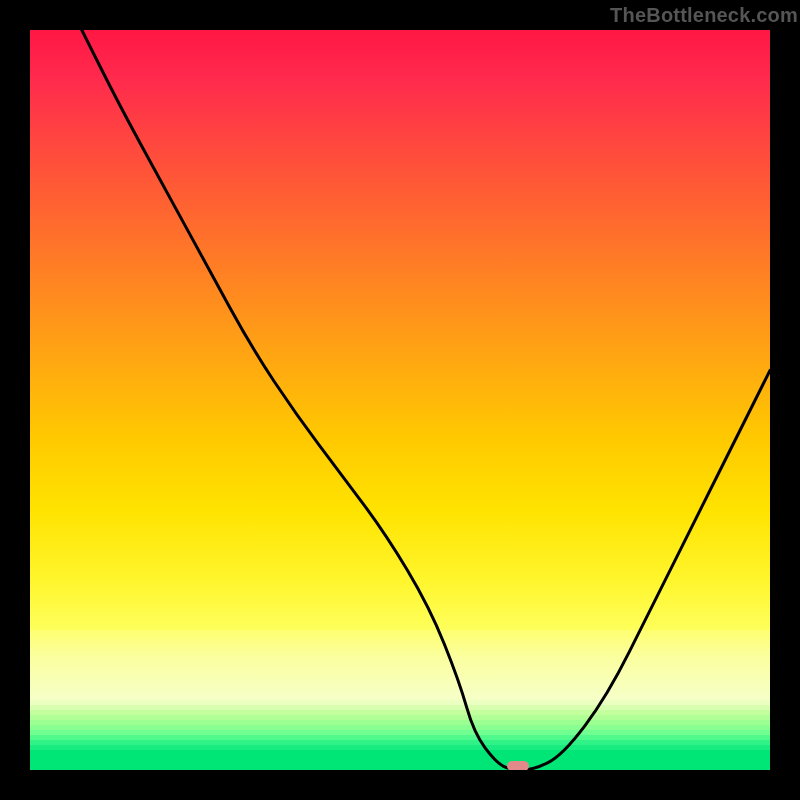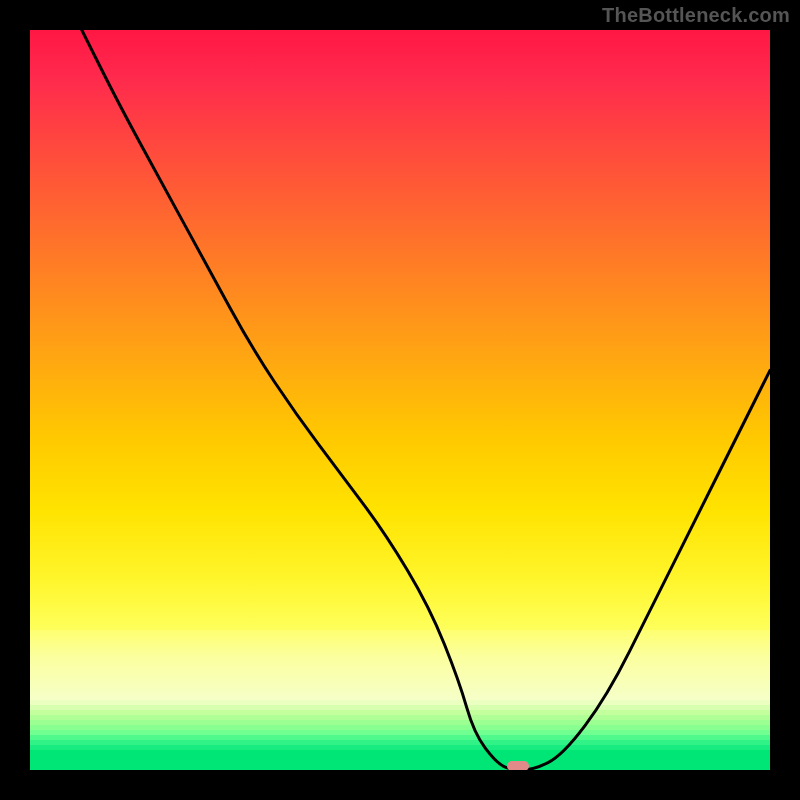--- a/index.html
+++ b/index.html
@@ -12,21 +12,21 @@
   }
   .frame {
     position: relative;
     width: 800px;
     height: 800px;
     background: #000;
   }
   .watermark {
     position: absolute;
     top: 4px;
-    right: 10px;
+    right: 2px;
     color: #555;
     font-size: 20px;
     font-weight: 600;
     letter-spacing: 0.2px;
     z-index: 5;
     margin-left: 34px;
   }
   .plot {
     position: absolute;
     left: 30px;

